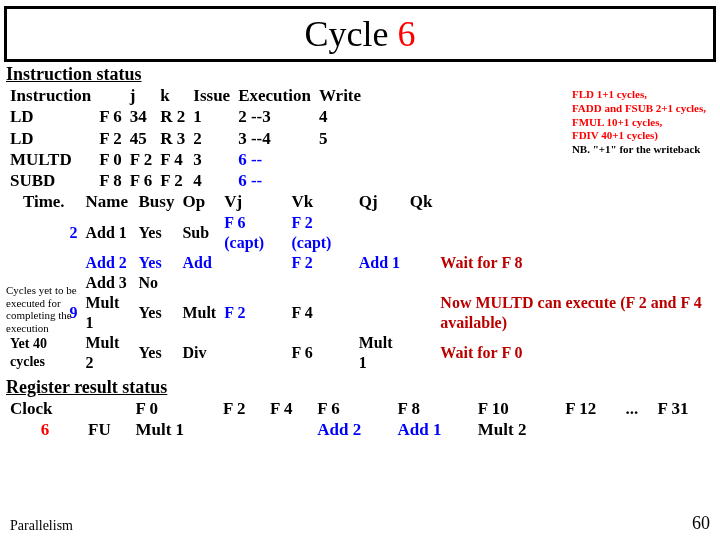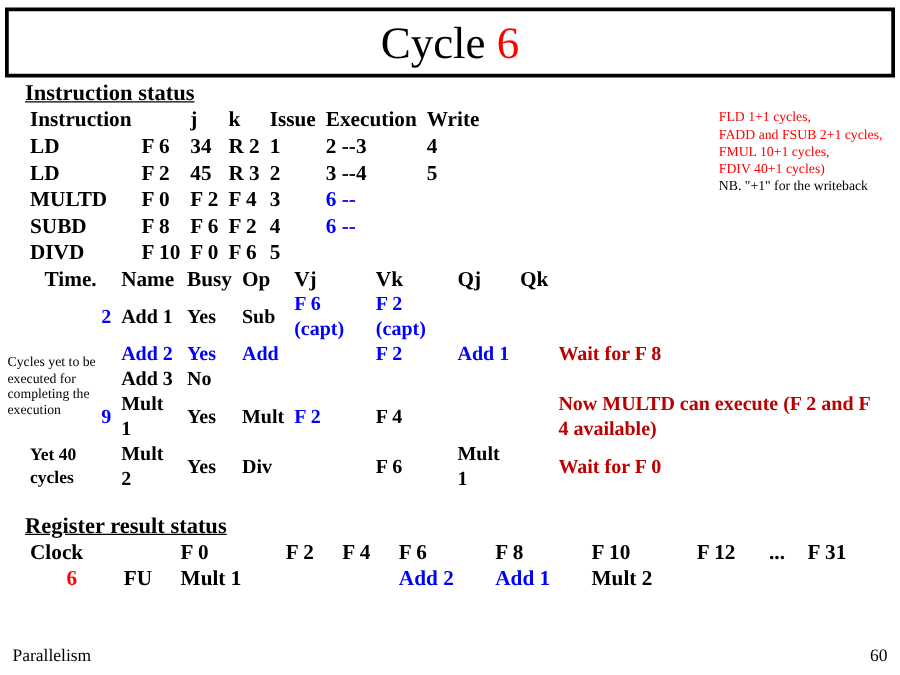--- a/index.html
+++ b/index.html
@@ -1,29 +1,29 @@
 <!DOCTYPE html>
 <html><head>
 <meta charset="utf-8">
 <style>
 body{margin:0;font-family:"Times New Roman",serif;background:#fff;width:720px;height:540px;position:relative;color:#000}
 .title{border:3px solid #000;background:#fff;text-align:center;font-size:36px;padding:4px 0;margin:6px 4px 2px 4px}
 .title .red{color:#f00}
-.content{position:relative;padding:0 20px}
+.content{position:relative;padding:0 6px}
 .hdr{text-decoration:underline;font-weight:bold;font-size:18px}
 .tbl{border-collapse:collapse}
 .tbl td,.tbl th{font-size:17px;padding:0 4px;text-align:left;font-weight:bold;line-height:1.25}
 .small{font-size:11px;font-weight:bold;color:#b00}
 .smallblk{font-size:11px;font-weight:bold}
 .blue{color:#00f}
 .red{color:#f00}
-.note-right{position:absolute;right:14px;font-size:11px;line-height:1.25;font-weight:normal}
+.note-right{position:absolute;right:14px;font-size:11px;line-height:1.25;font-weight:bold}
 .note-left{position:absolute;left:6px;font-size:11px;line-height:1.15;width:80px}
 .footer-l{position:absolute;bottom:6px;left:10px;font-size:14px}
-.footer-r{position:absolute;bottom:6px;right:10px;font-size:14px}
+.footer-r{position:absolute;bottom:6px;right:10px;font-size:18px}
 .rs-row td{font-size:16px}
 </style>
 </head>
 <body>
 
 <div class="title">
   <span>Cycle </span><span class="red">6</span>
 </div>
 
 <div class="content">
@@ -76,29 +76,20 @@
           <td class="blue">6 --</td>
           <td></td>
         </tr>
     <tr>
           <td>SUBD</td>
           <td>F 8</td>
           <td>F 6</td>
           <td>F 2</td>
           <td>4</td>
           <td class="blue">6 --</td>
-          <td></td>
-        </tr>
-    <tr>
-          <td>DIVD</td>
-          <td>F 10</td>
-          <td>F 0</td>
-          <td>F 6</td>
-          <td>5</td>
-          <td></td>
           <td></td>
         </tr>
   </tbody>
     </table>
 
   <table class="tbl" style="width:100%">
     <tbody>
     <tr>
       <td style="text-align:center">Time.</td>
       <td>Name</td>
@@ -163,21 +154,21 @@
           <td>F 6</td>
           <td>Mult 1</td>
           <td></td>
           <td class="small">Wait for F 0</td>
         </tr>
   </tbody>
     </table>
 
   <div class="note-left" style="top:220px">Cycles yet to be executed for completing the execution</div>
 
-  <div class="hdr" style="margin-top:16px">Register result status</div>
+  <div class="hdr" style="margin-top:4px">Register result status</div>
   <table class="tbl" style="width:100%">
     <tbody>
         <tr>
       <td>Clock</td>
           <td></td>
       <td>F 0</td>
           <td>F 2</td>
           <td>F 4</td>
           <td>F 6</td>
           <td>F 8</td>

